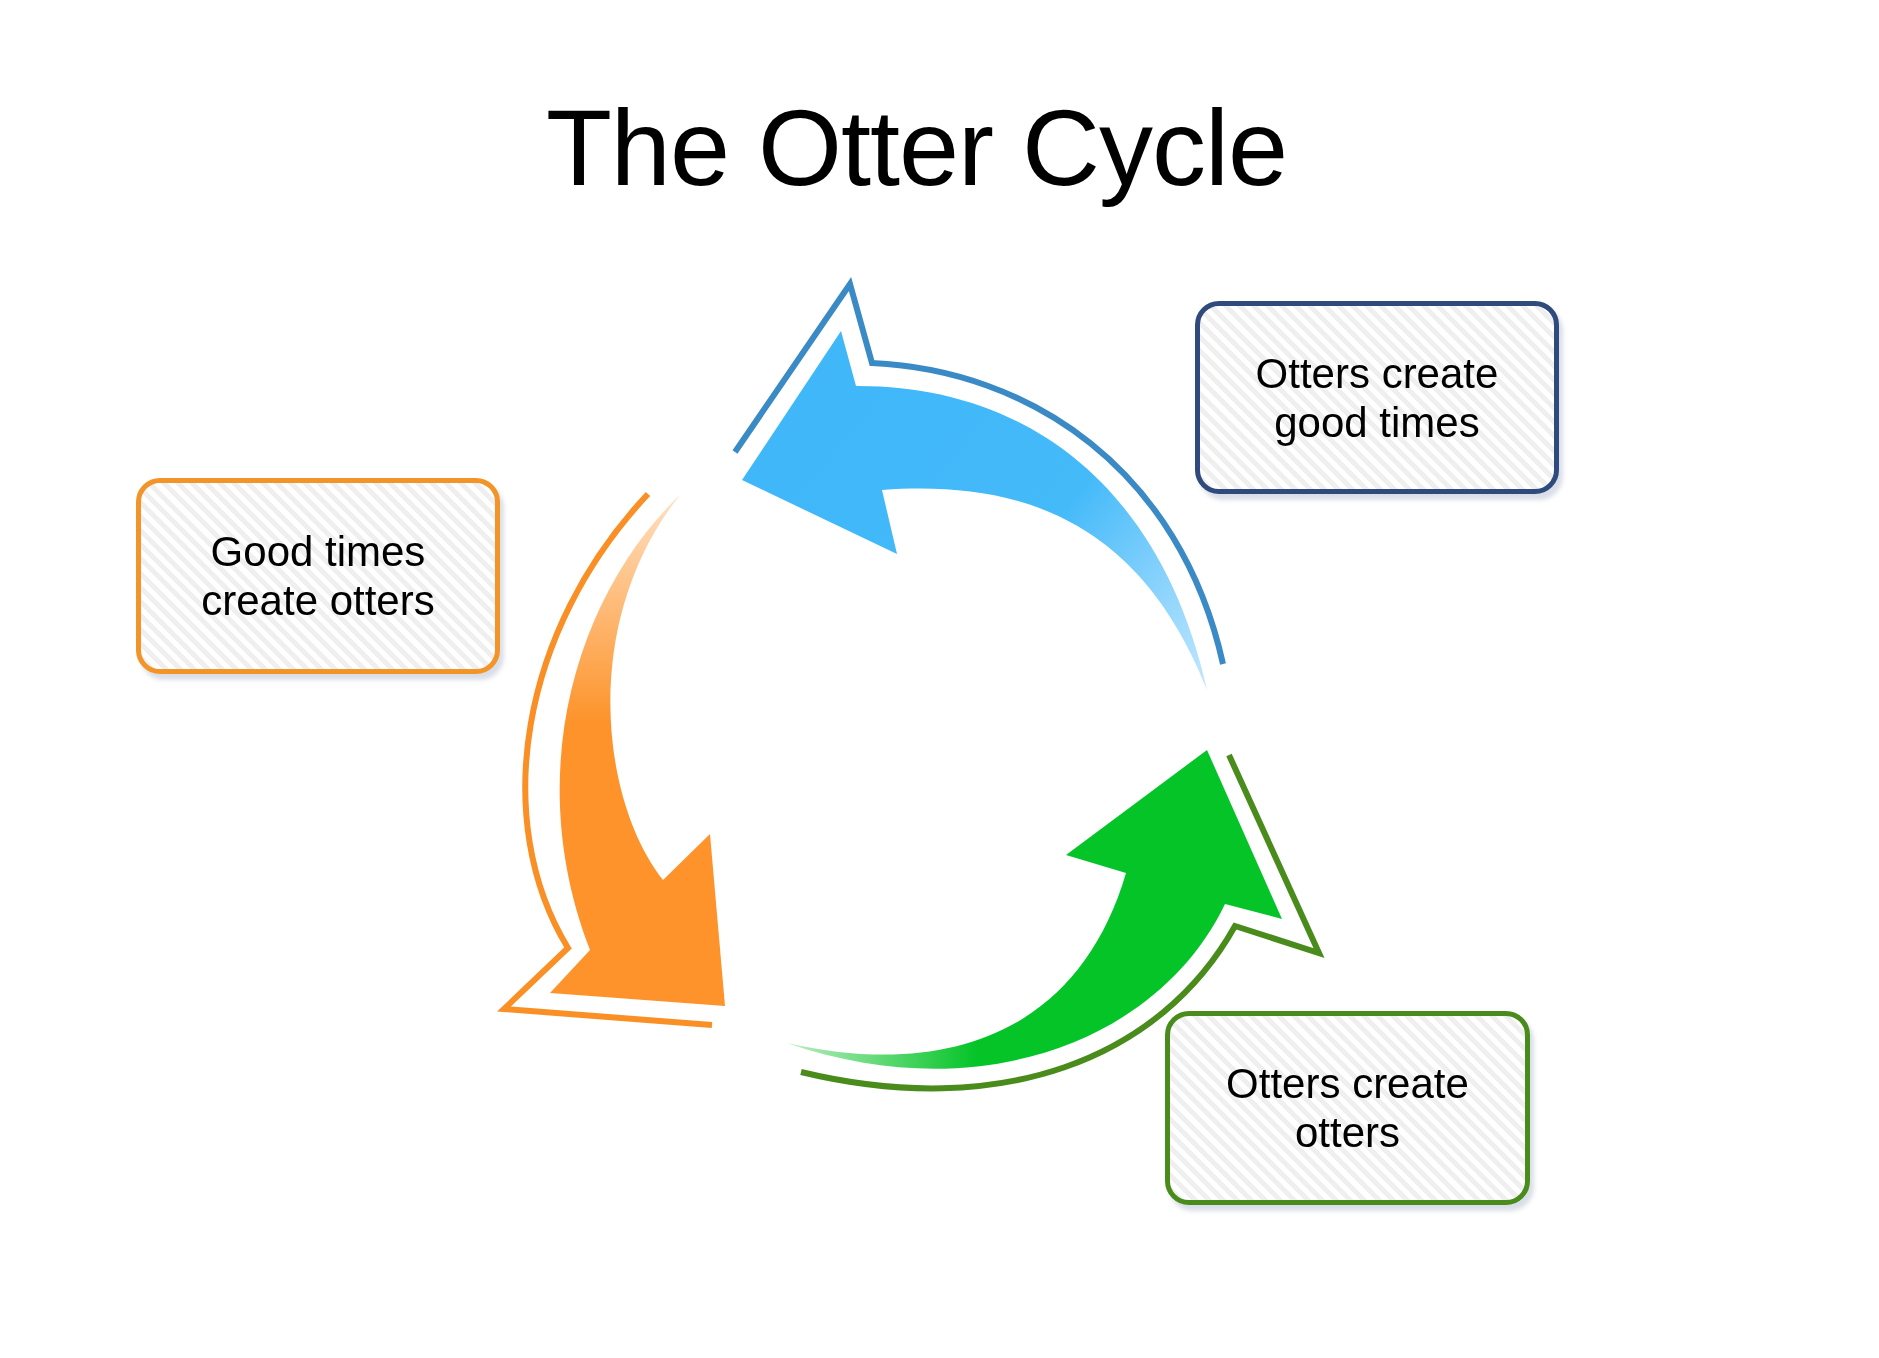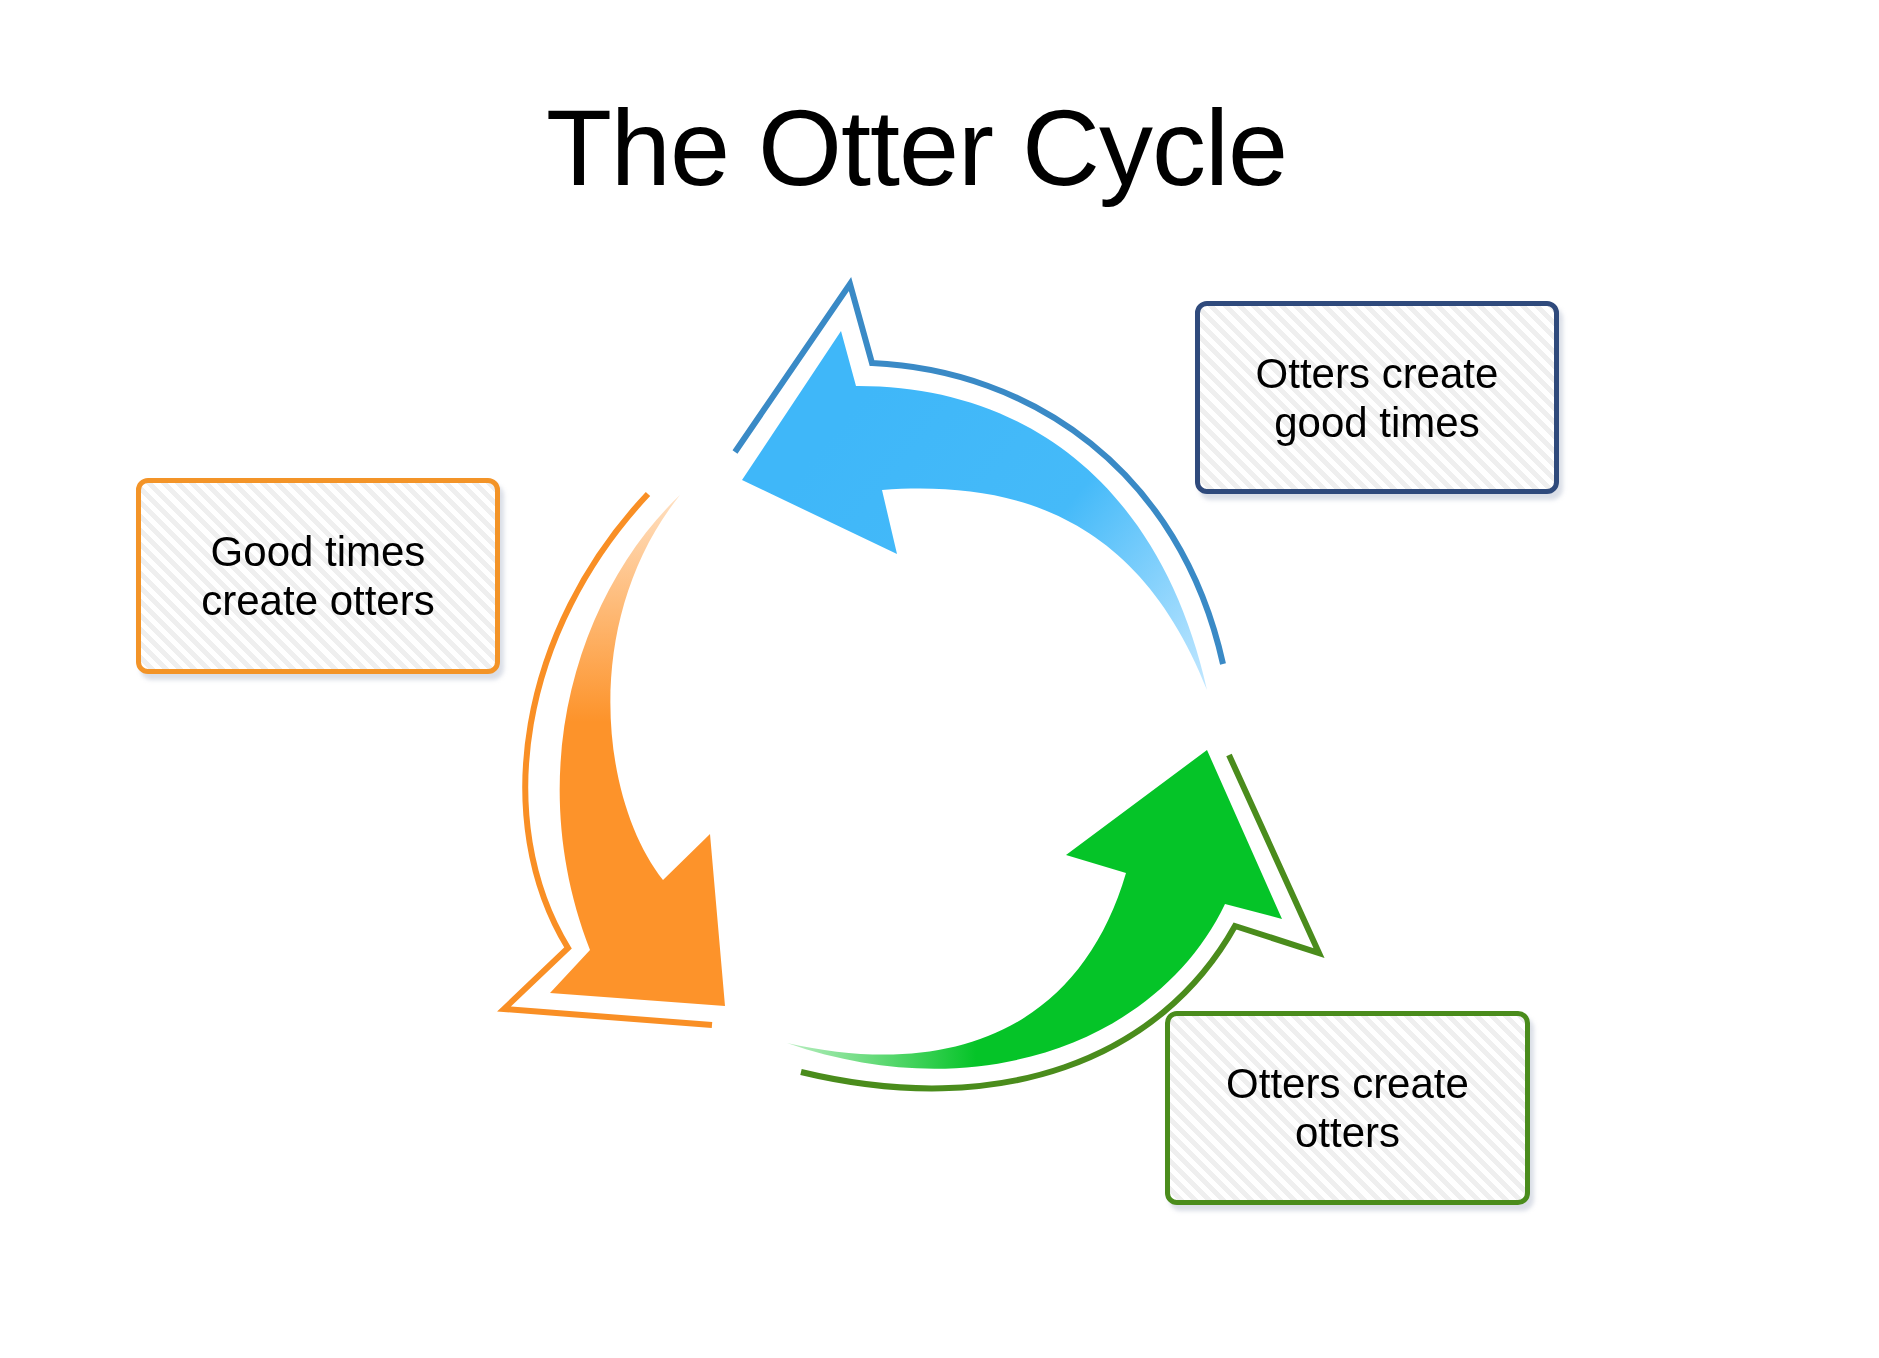--- a/index.html
+++ b/index.html
@@ -2,21 +2,21 @@
 <html><head>
 <meta charset="utf-8">
 <style>
   html, body { margin: 0; padding: 0; background: #ffffff; }
   body { width: 1879px; height: 1358px; position: relative; overflow: hidden;
          font-family: "Liberation Sans", sans-serif; }
   .title { position: absolute; left: 0; width: 1857px; top: 88px; text-align: center;
            font-size: 108px; line-height: 120px; color: #000; letter-spacing: -1px; }
   .title span { display: inline-block; transform: translateX(-12px); }
   svg.cycle { position: absolute; left: 0; top: 0; }
-  .box { position: absolute; box-sizing: border-box; border-radius: 12px; border-width: 5px;
+  .box { position: absolute; box-sizing: border-box; border-radius: 24px; border-width: 5px;
          border-style: solid; display: flex; align-items: center; justify-content: center;
          text-align: center; font-size: 42px; line-height: 49px; color: #000;
          background-color: #ffffff;
          background-image: repeating-linear-gradient(45deg, #ffffff 0px, #ffffff 5px, #efefef 5px, #efefef 10px);
          box-shadow: 4px 6px 4px rgba(150,160,185,0.35); }
   .box .txt { white-space: pre-line; }
   .box-orange { left: 136px; top: 478px; width: 364px; height: 196px; border-color: #f39428; }
   .box-blue { left: 1195px; top: 301px; width: 364px; height: 193px; border-color: #2f4a7c; }
   .box-green { left: 1165px; top: 1011px; width: 365px; height: 194px; border-color: #4a8c1c; }
 </style>

